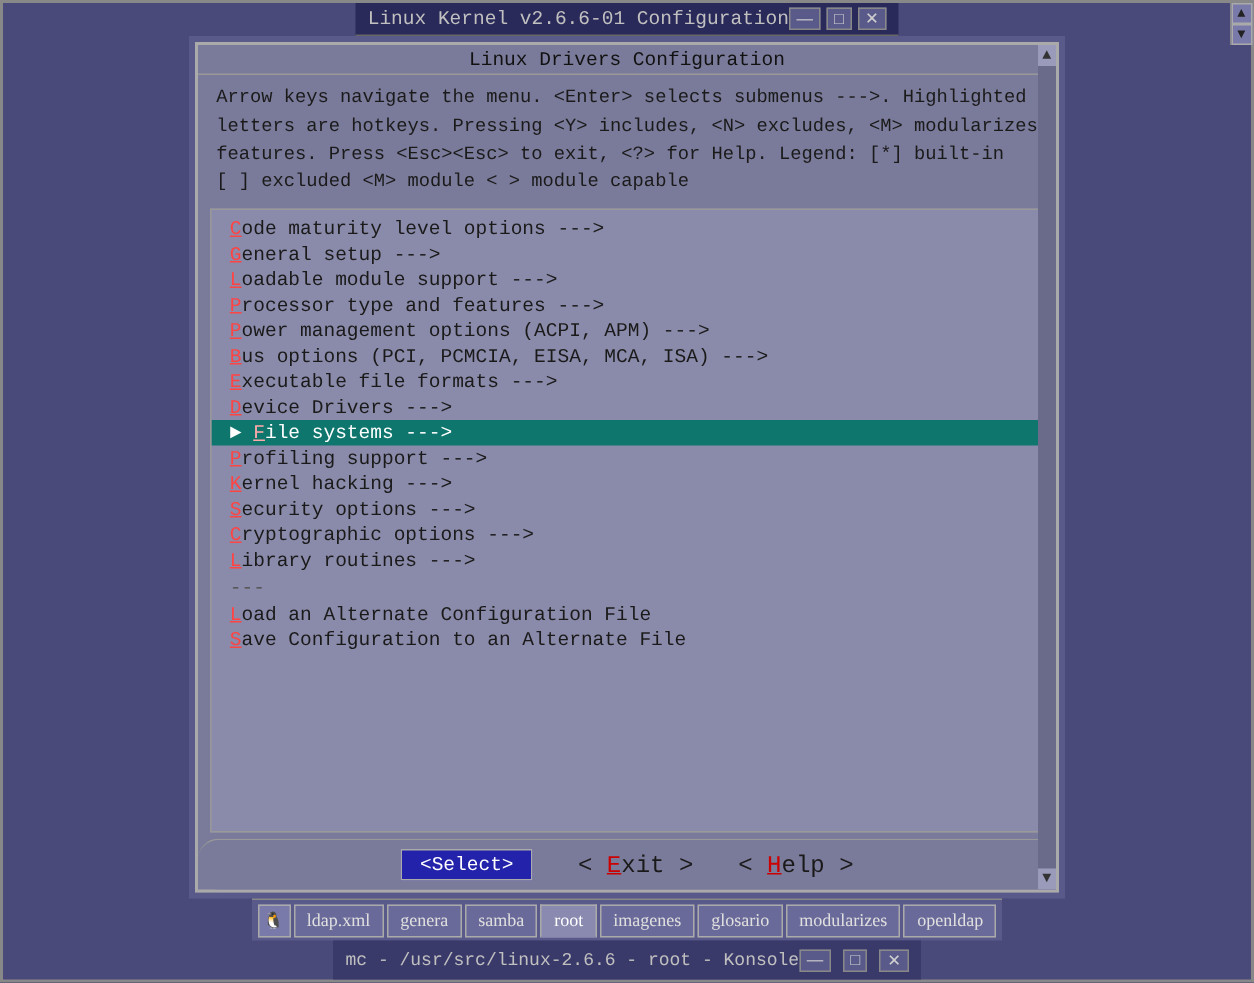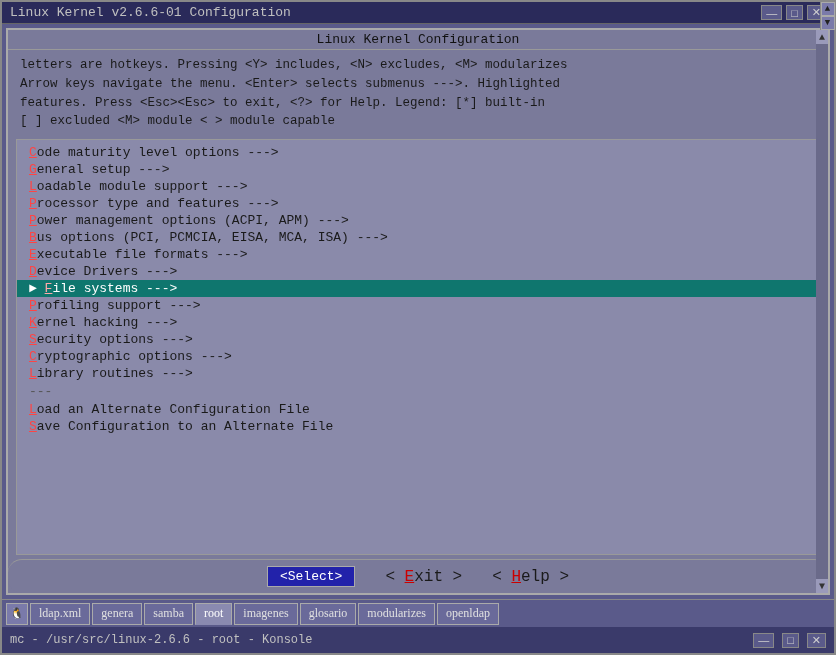--- a/index.html
+++ b/index.html
@@ -270,42 +270,42 @@
       display: flex;
       align-items: center;
       justify-content: center;
       cursor: pointer;
       color: #222;
     }
   </style>
 </head>
 <body>
 
-<div class="window" style="position:relative;">
+<div class="window" style="position:relative;align-items:center;">
 
   <div class="title-bar">
     <span class="title-bar-text">Linux Kernel v2.6.6-01 Configuration</span>
     <div style="display:flex;gap:4px;">
       <button class="status-btn">—</button>
       <button class="status-btn">□</button>
       <button class="status-btn">✕</button>
     </div>
   </div>
 
   <div class="terminal-area">
 
     <div class="dialog">
 
       <div class="dialog-title">
-        <span>Linux Kernel Configuration</span>
+        <span>Linux Drivers Configuration</span>
       </div>
 
       <div class="info-text">
+        <div>Arrow keys navigate the menu.  &lt;Enter&gt; selects submenus ---&gt;.  Highlighted</div>
         <div>letters are hotkeys.  Pressing &lt;Y&gt; includes, &lt;N&gt; excludes, &lt;M&gt; modularizes</div>
-        <div>Arrow keys navigate the menu.  &lt;Enter&gt; selects submenus ---&gt;.  Highlighted</div>
         <div>features.  Press &lt;Esc&gt;&lt;Esc&gt; to exit, &lt;?&gt; for Help.  Legend: [*] built-in</div>
         <div>[ ] excluded  &lt;M&gt; module  &lt; &gt; module capable</div>
       </div>
 
       <div class="menu-area" id="menu-list">
       <div class="menu-item">  <span class="hotkey">C</span>ode maturity level options  ---&gt;</div>
           <div class="menu-item">  <span class="hotkey">G</span>eneral setup  ---&gt;</div>
           <div class="menu-item">  <span class="hotkey">L</span>oadable module support  ---&gt;</div>
           <div class="menu-item">  <span class="hotkey">P</span>rocessor type and features  ---&gt;</div>
           <div class="menu-item">  <span class="hotkey">P</span>ower management options (ACPI, APM)  ---&gt;</div>

